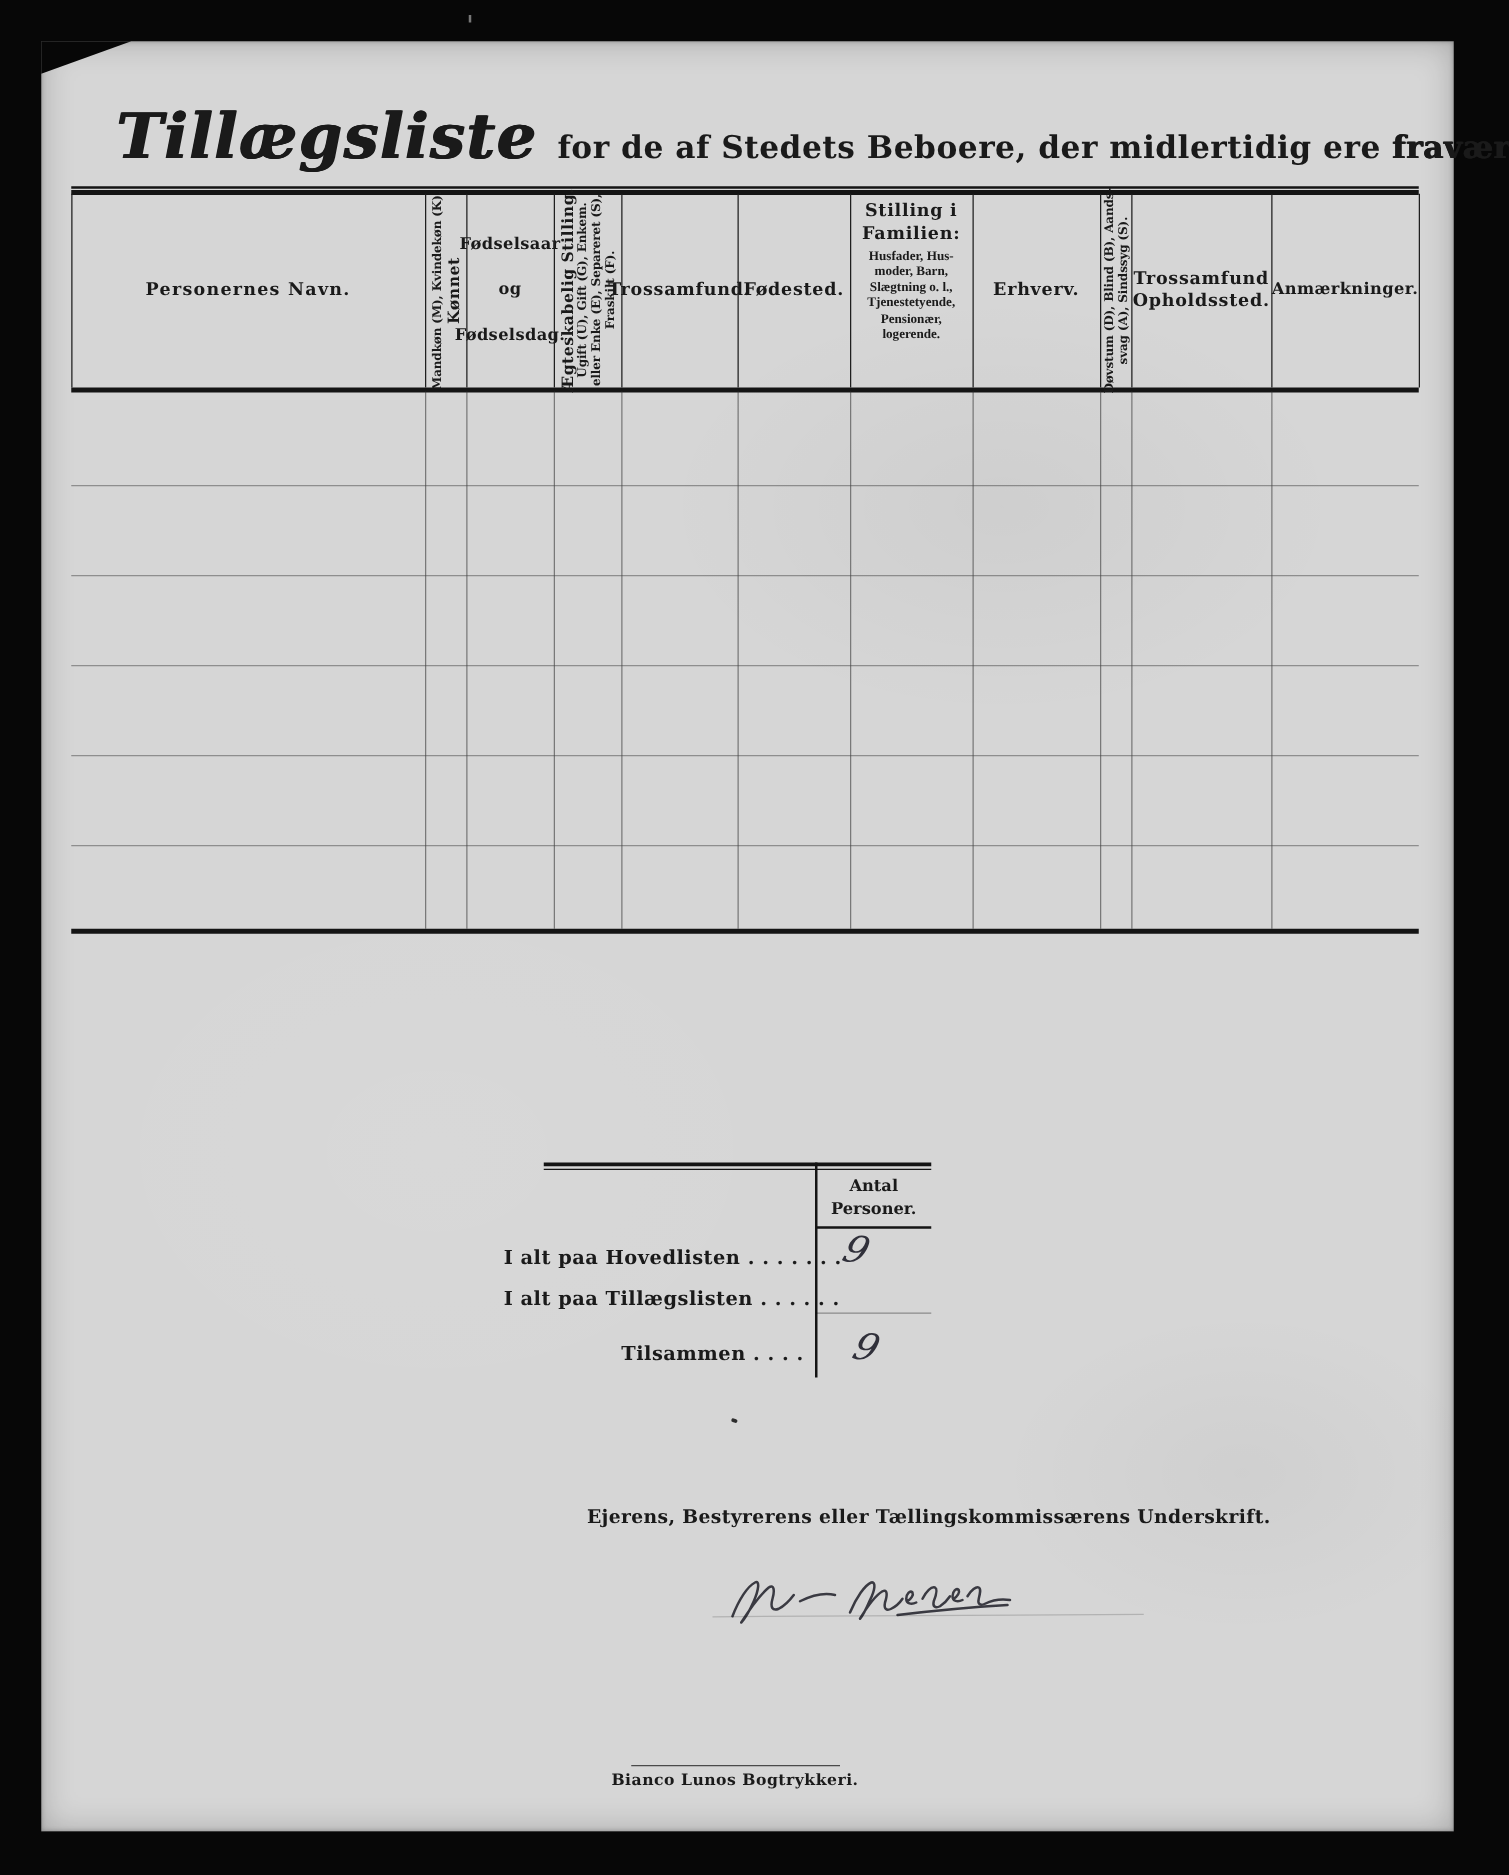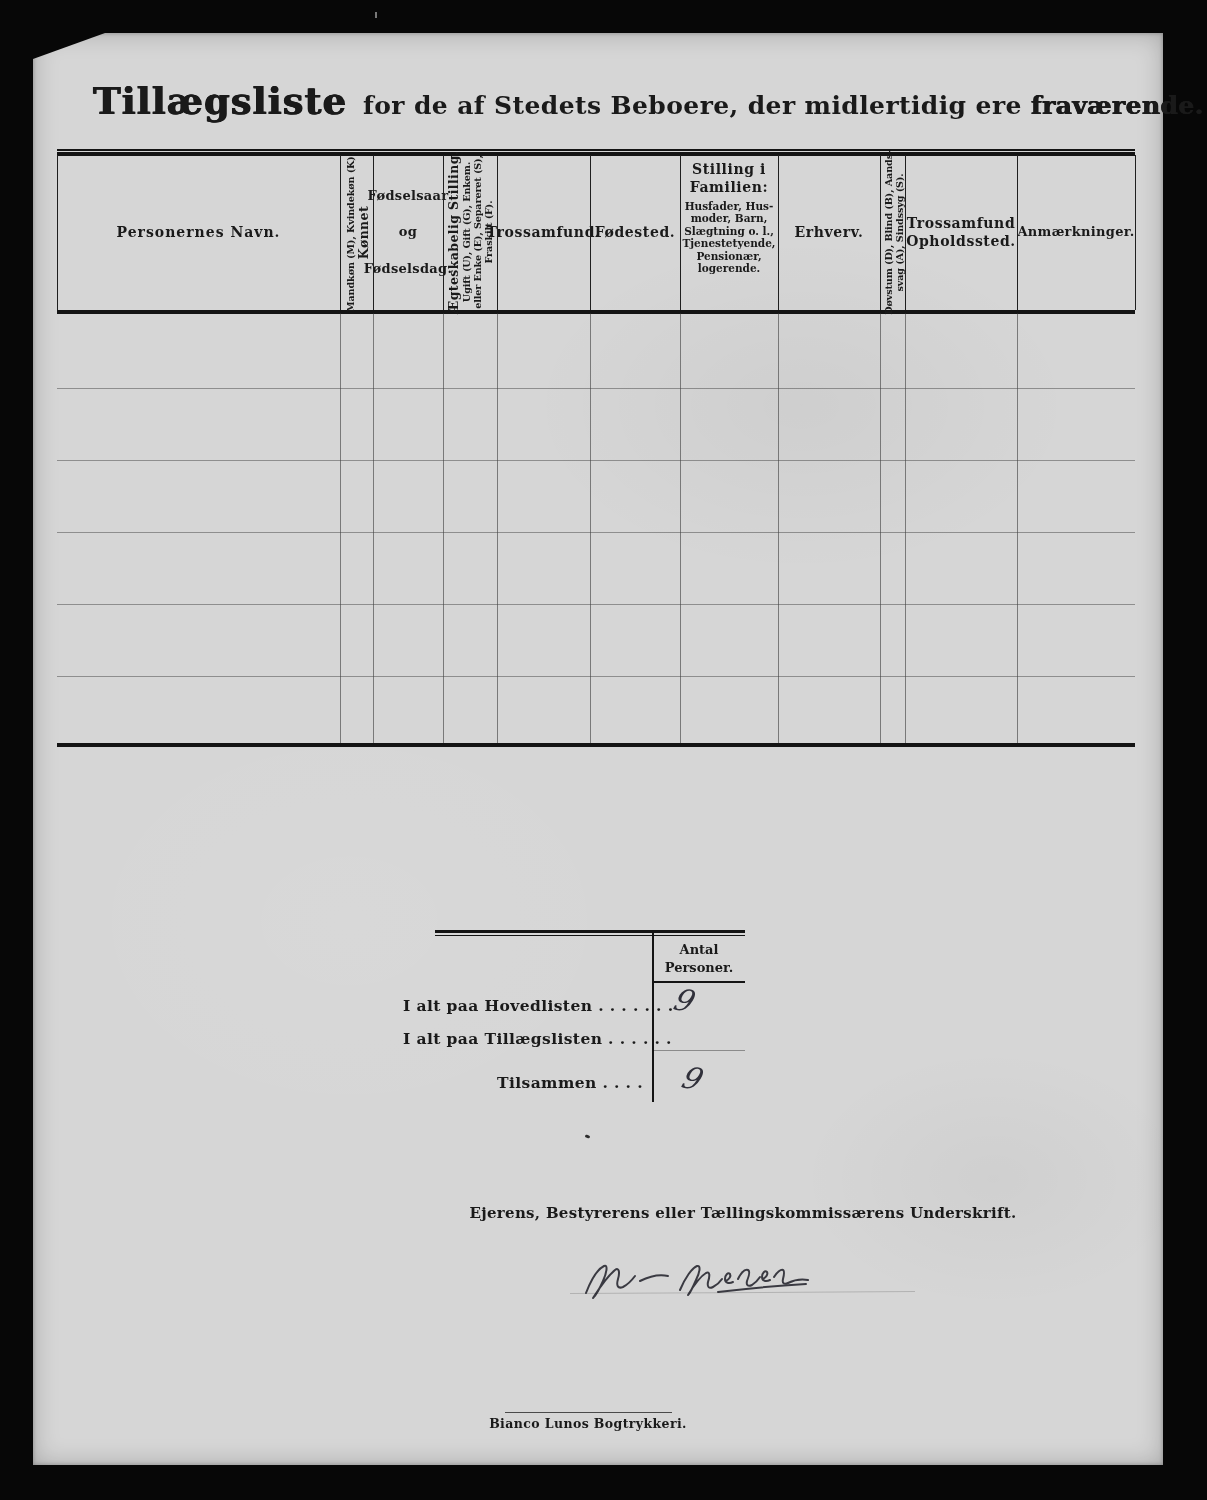--- a/index.html
+++ b/index.html
@@ -9,36 +9,36 @@
          background:
            radial-gradient(ellipse 420px 260px at 68% 26%, rgba(0,0,0,.035), transparent 65%),
            radial-gradient(ellipse 520px 380px at 28% 62%, rgba(255,255,255,.05), transparent 60%),
            radial-gradient(ellipse 300px 200px at 85% 80%, rgba(0,0,0,.03), transparent 65%),
            #d6d6d6;
          box-shadow: inset 0 0 26px rgba(0,0,0,.22), inset 0 0 4px rgba(0,0,0,.28);}
   .corner-chip{position:absolute;left:0;top:0;width:0;height:0;
          border-top:26px solid #070707;border-right:72px solid transparent;}
   
   .title-row{position:absolute;left:60px;top:46px;width:1050px;display:flex;align-items:baseline;gap:16px;white-space:nowrap;}
-  .title-main{font-size:37px;font-weight:bold;letter-spacing:1px;
-              text-shadow:.7px 0 currentColor,-.4px 0 currentColor;}
+  .title-main{font-size:50px;font-weight:bold;letter-spacing:1px;
+              text-shadow:.7px 0 currentColor,-.4px 0 currentColor;font-style:italic;}
   .title-rest{font-size:25px;font-weight:bold;letter-spacing:.4px;}
   .title-emph{text-shadow:.6px 0 currentColor,-.3px 0 currentColor;}
   
   .hrule{position:absolute;background:#141414;}
   .vl{position:absolute;width:1px;}
   .vl.dark{background:#1f1f1f;}
   .vl.faint{background:rgba(45,45,45,.55);}
   .hl.row{position:absolute;height:1px;background:rgba(70,70,70,.5);}
   
   .hcell{position:absolute;display:flex;flex-direction:column;align-items:center;justify-content:center;
          text-align:center;font-weight:bold;line-height:1.25;}
   .lab14{font-size:14px;letter-spacing:.6px;}
   .lab13{font-size:13px;letter-spacing:.3px;}
-  .sub10{font-size:10.5px;line-height:1.18;}
+  .sub10{font-size:10.5px;line-height:1.18;font-family:Liberation Serif, serif;}
   .vrot{position:absolute;transform:rotate(-90deg);display:flex;flex-direction:column;
         align-items:center;justify-content:center;text-align:center;font-weight:bold;white-space:nowrap;}
   .rot-title{font-size:12.5px;letter-spacing:.4px;}
   .rot-sub{font-size:9.6px;letter-spacing:-.1px;}
   
   .sum-heading{position:absolute;left:200px;top:852px;width:710px;text-align:center;
                font-size:28px;font-weight:bold;letter-spacing:.5px;
                text-shadow:.4px 0 currentColor;}
   .sum-label{position:absolute;text-align:right;font-size:15.5px;font-weight:bold;letter-spacing:.4px;white-space:nowrap;}
   .antal-head{position:absolute;left:620px;top:908px;width:92px;text-align:center;

